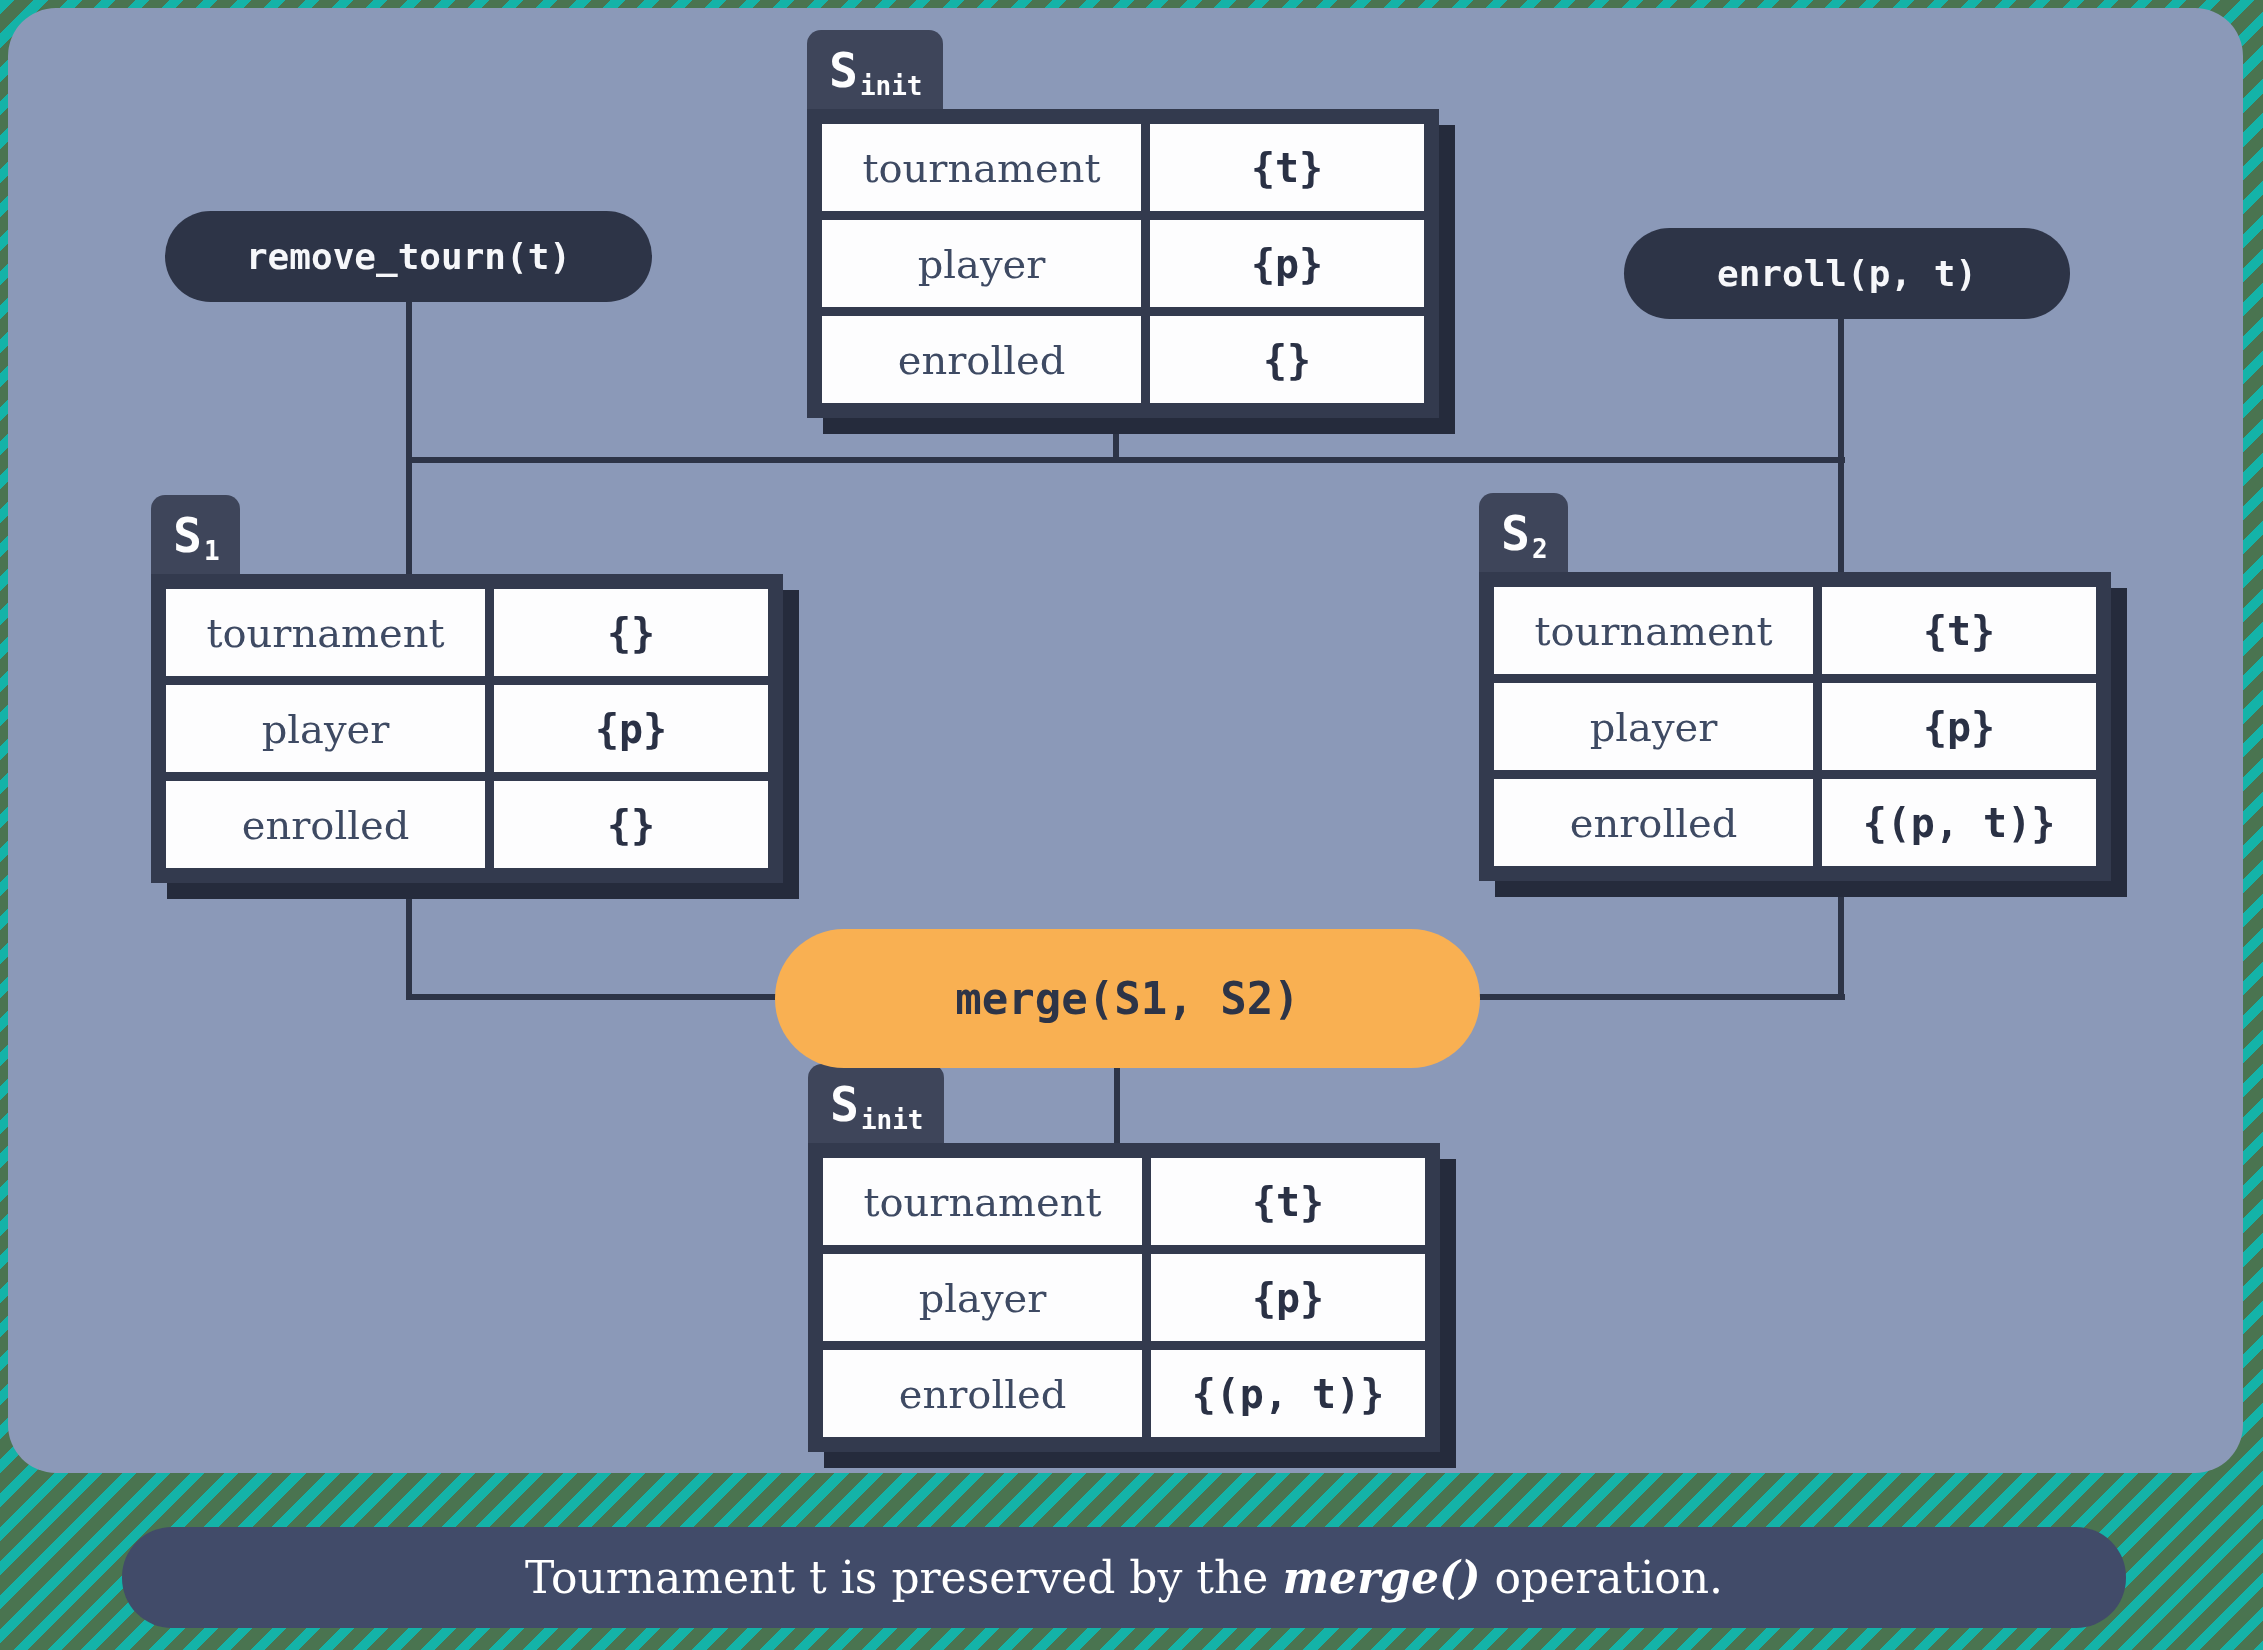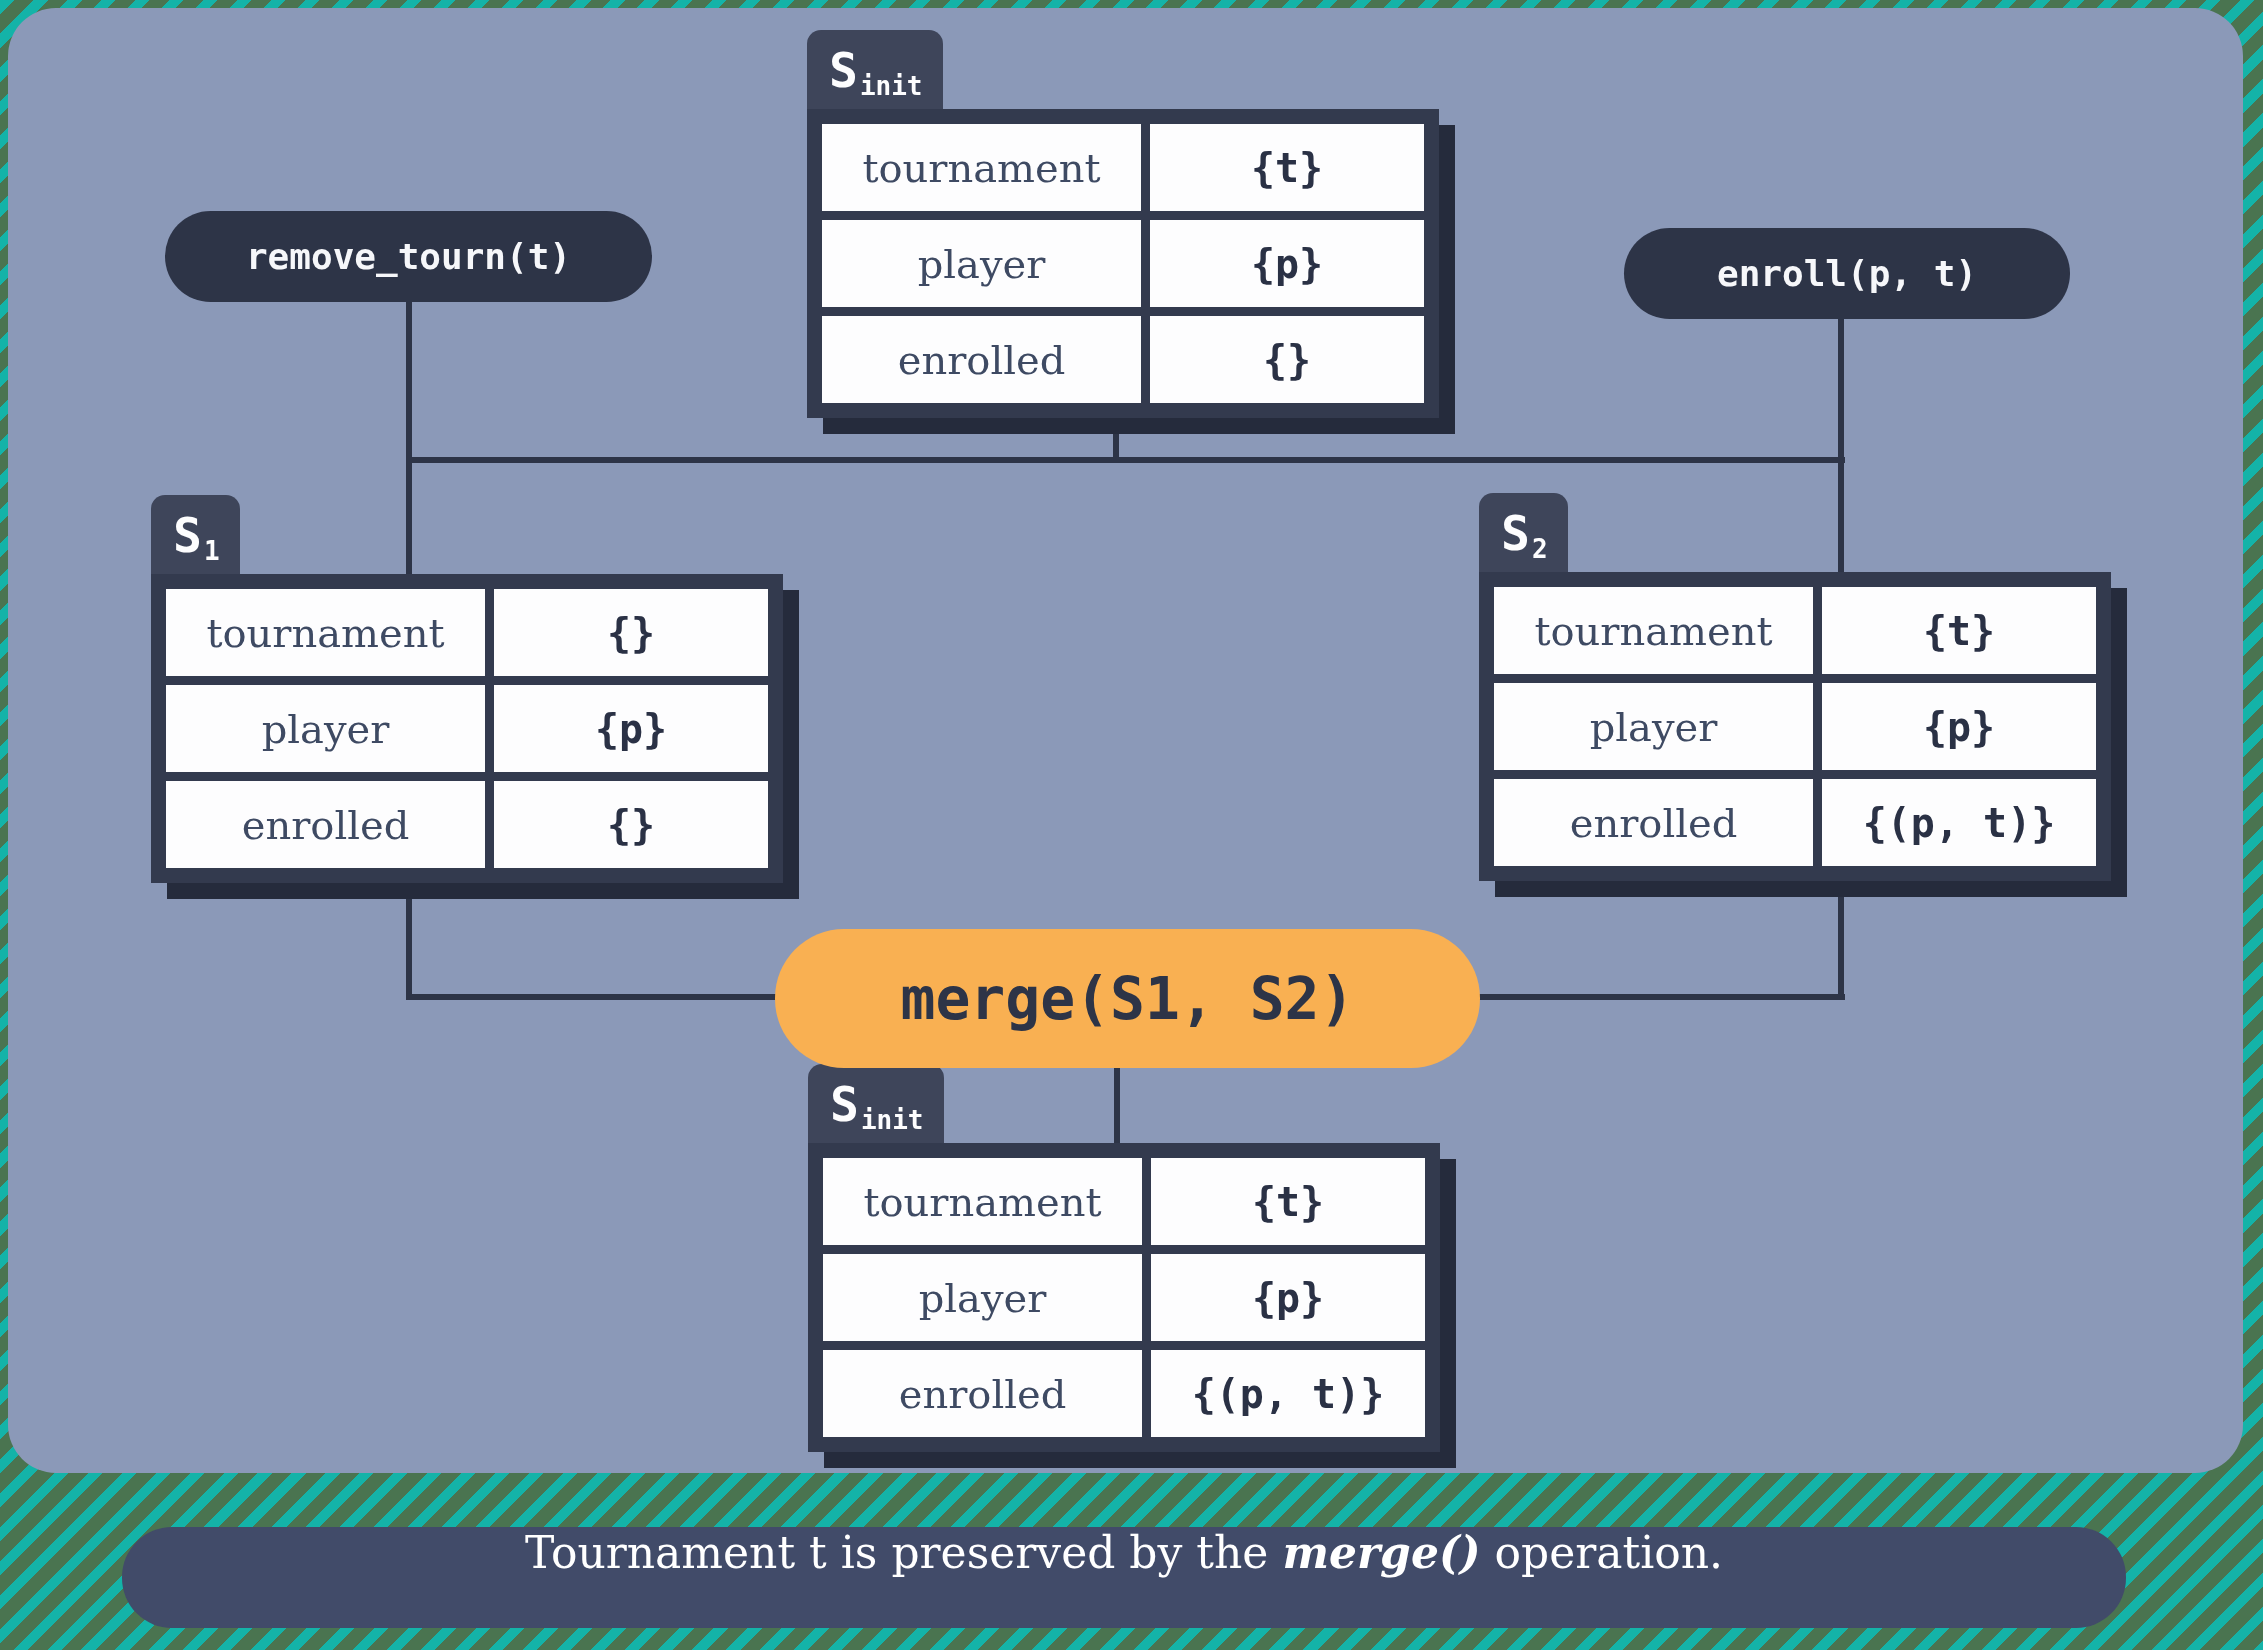--- a/index.html
+++ b/index.html
@@ -27,21 +27,21 @@
   .pill {
     position: absolute; z-index: 3;
     display: flex; align-items: center; justify-content: center;
     border-radius: 69px;
     font-family: "DejaVu Sans Mono", monospace;
     font-weight: bold;
     white-space: nowrap;
     text-align: center;
   }
   .pill.dark { background: #2d3447; color: #f6f7fa; font-size: 36px; }
-  .pill.orange { background: #f9b052; color: #2d3447; font-size: 58px; }
+  .pill.orange { background: #f9b052; color: #2d3447; font-size: 44px; }
 
   
   .state-table { position: absolute; z-index: 2; }
   .state-tab {
     position: absolute; bottom: 100%; left: 0;
     height: 79px;
     background: #3e455a;
     border-radius: 14px 14px 0 0;
     display: flex; align-items: center;
     padding: 0 22px;
@@ -80,21 +80,21 @@
     color: #2a3145;
   }
 
   
   .caption-bar {
     position: absolute; z-index: 3;
     left: 122px; top: 1527px;
     width: 2004px; height: 101px;
     background: #414b69;
     border-radius: 50px;
-    display: flex; justify-content: center;
+    display: flex; align-items: center; justify-content: center;
     color: #ffffff;
     font-family: "DejaVu Serif", serif;
     font-size: 44px;
     white-space: nowrap;
   }
   .caption-bar .hl { font-weight: bold; font-style: italic; }
 </style>
 </head>
 <body>
 

